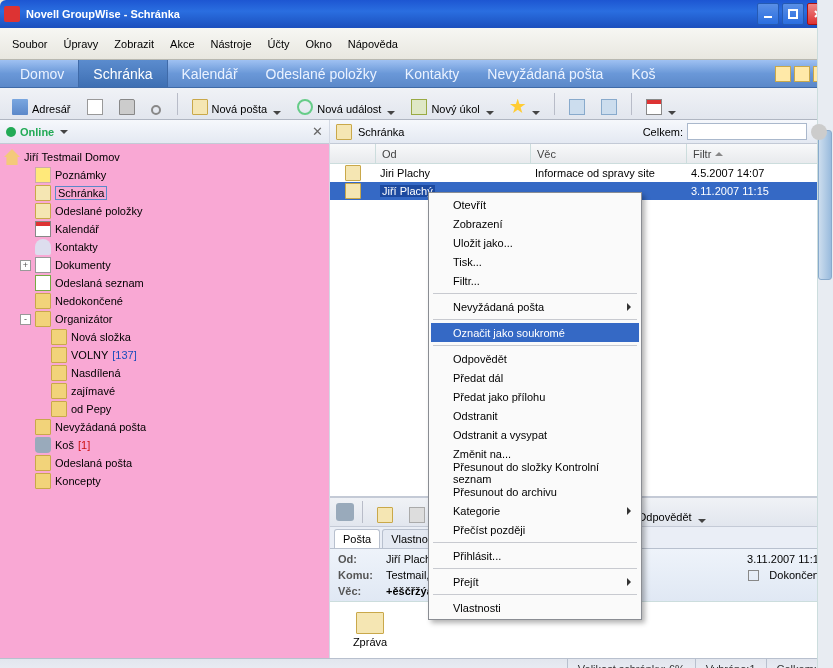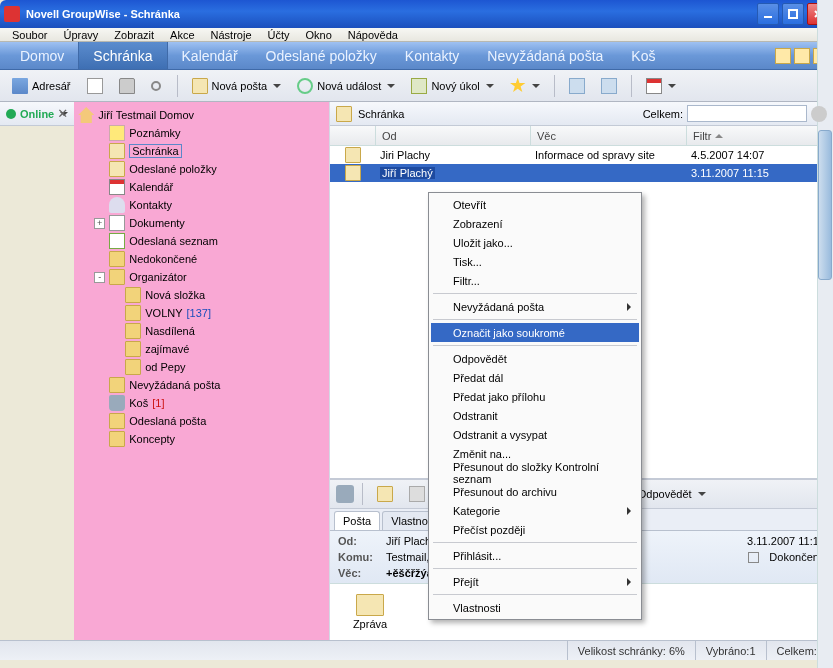--- a/index.html
+++ b/index.html
@@ -8,34 +8,34 @@
 
 .titlebar { height: 28px; background: linear-gradient(#1d56d2,#2a6ee0 40%,#1b4fbd); color:#fff; display:flex; align-items:center; padding:0 4px; border-top-left-radius:6px; border-top-right-radius:6px;}
 .titlebar .app-icon { width:16px; height:16px; background:#d33; border-radius:2px; margin-right:6px;}
 .titlebar .title-text { font-weight:bold; flex:1;}
 .titlebar .win-btn { width:22px; height:22px; margin-left:3px; display:flex; align-items:center; justify-content:center; border-radius:2px; }
 .min-btn,.max-btn{ background:linear-gradient(#5a8fe6,#2a6ee0); border:1px solid #255ab3;}
 .close-btn{ background:linear-gradient(#e88,#d33); border:1px solid #a11;}
 .win-btn svg{stroke:#fff;stroke-width:2;fill:none}
 
 
-.menubar { height:14px; background:linear-gradient(#f7f7f3,#e8e7e0); border-bottom:1px solid #b8b8b0; display:flex; align-items:center; padding-left:4px;}
+.menubar { height:32px; background:linear-gradient(#f7f7f3,#e8e7e0); border-bottom:1px solid #b8b8b0; display:flex; align-items:center; padding-left:4px;}
 .menubar span{ padding:0 8px; cursor:default;}
 
 
 .navtabs{ height:28px; background:linear-gradient(#9fc1f2,#6a98d8 50%,#5b88c9); display:flex; align-items:stretch; padding-left:6px; border-bottom:1px solid #3f6aa8;}
 .navtab{ color:#eaf2ff; display:flex; align-items:center; padding:0 14px; font-size:14px; cursor:default;}
 .navtab.sel{ background:linear-gradient(#5b8cce,#3e6fb3); border-left:1px solid #3f6aa8; border-right:1px solid #3f6aa8; color:#fff;}
 .nav-right{margin-left:auto;display:flex;align-items:center;gap:3px;padding-right:4px}
 .nav-right .ic{width:16px;height:16px;background:#ffe9a8;border:1px solid #c9a84a}
 
 
 .toolbar{ height:32px; background:linear-gradient(#f0f2f6,#e2e6ee); border-bottom:1px solid #b0b6c2; display:flex; align-items:center; padding:0 6px; gap:4px;}
 .tool-sep{width:1px;height:22px;background:#b8bcc8;margin:0 4px}
-.tbtn{ height:24px; display:flex; align-items:center; gap:4px; padding:0 5px; border:1px solid transparent; border-radius:2px; cursor:default;}
+.tbtn{ height:24px; display:flex; align-items:flex-end; gap:4px; padding:0 5px; border:1px solid transparent; border-radius:2px; cursor:default;}
 .ic{width:16px;height:16px;display:inline-block;position:relative}
 .ic-book{background:linear-gradient(#7aa7e0,#5b88c9);border-radius:1px}
 .ic-mail{background:#f5e6b3;border:1px solid #c9a84a;border-radius:1px}
 .ic-clock{border:2px solid #6c8;border-radius:50%}
 .ic-check{border:1px solid #9a4;background:#dfe8c6}
 .ic-star{background:#ffcc33;clip-path:polygon(50% 0,61% 35%,98% 35%,68% 57%,79% 91%,50% 70%,21% 91%,32% 57%,2% 35%,39% 35%)}
 .ic-folder{background:#f2d37a;border:1px solid #c9a84a;border-radius:1px}
 .ic-cal{background:#fff;border:1px solid #888}
 .ic-cal::before{content:"";position:absolute;top:0;left:0;right:0;height:4px;background:#d33}
 .ic-people{background:#dde;border-radius:50% 50% 2px 2px}
@@ -43,21 +43,21 @@
 .ic-trash{background:#9ab;border-radius:2px 2px 4px 4px}
 .ic-memo{background:#ffe97a;border:1px solid #caa}
 .ic-task{background:#fff;border:1px solid #7a4}
 .ic-printer{background:#ccc;border:1px solid #888;border-radius:2px 2px 0 0}
 .ic-search{background:none;border:2px solid #888;border-radius:50%;width:10px;height:10px;margin-right:2px}
 .ic-home{background:#f4c97a;clip-path:polygon(50% 0,100% 50%,85% 50%,85% 100%,15% 100%,15% 50%,0 50%)}
 .dd-arrow{width:0;height:0;border-left:4px solid transparent;border-right:4px solid transparent;border-top:4px solid #444;margin-left:2px}
 
 
 .main{display:flex;height: calc(668px - 28px - 22px - 28px - 32px - 20px);}
-.left-pane{width:330px;display:flex;flex-direction:row;border-right:1px solid #d3d9e4}
+.left-pane{width:330px;display:flex;flex-direction:column;border-right:1px solid #d3d9e4}
 .online-hdr{height:24px;background:linear-gradient(#f6f8fc,#e4e9f2);border-bottom:1px solid #c3cad6;display:flex;align-items:center;padding:0 6px;gap:4px;position:relative}
 .online-hdr .close{position:absolute;right:6px;font-size:13px;color:#666;cursor:default}
 .online-lbl{color:#2a5;font-weight:bold}
 .tree{flex:1;overflow:hidden;background:#f9a8d4;padding:4px 0;position:relative}
 .tree-scroll{position:absolute;right:0;top:0;bottom:0;width:16px;background:#e8ecf2;border-left:1px solid #cdd}
 .tree-thumb{position:absolute;right:1px;top:130px;width:14px;height:150px;background:linear-gradient(90deg,#cde,#9bd);border:1px solid #8ac;border-radius:3px}
 .tnode{display:flex;align-items:center;height:18px;padding-left:4px;white-space:nowrap;gap:4px}
 .tnode.sel>.label{border:1px solid #5b88c9;padding:0 2px}
 .expand{width:11px;height:11px;border:1px solid #999;display:flex;align-items:center;justify-content:center;font-size:9px;line-height:9px;color:#555;background:#fff}
 .noexp{width:11px}

